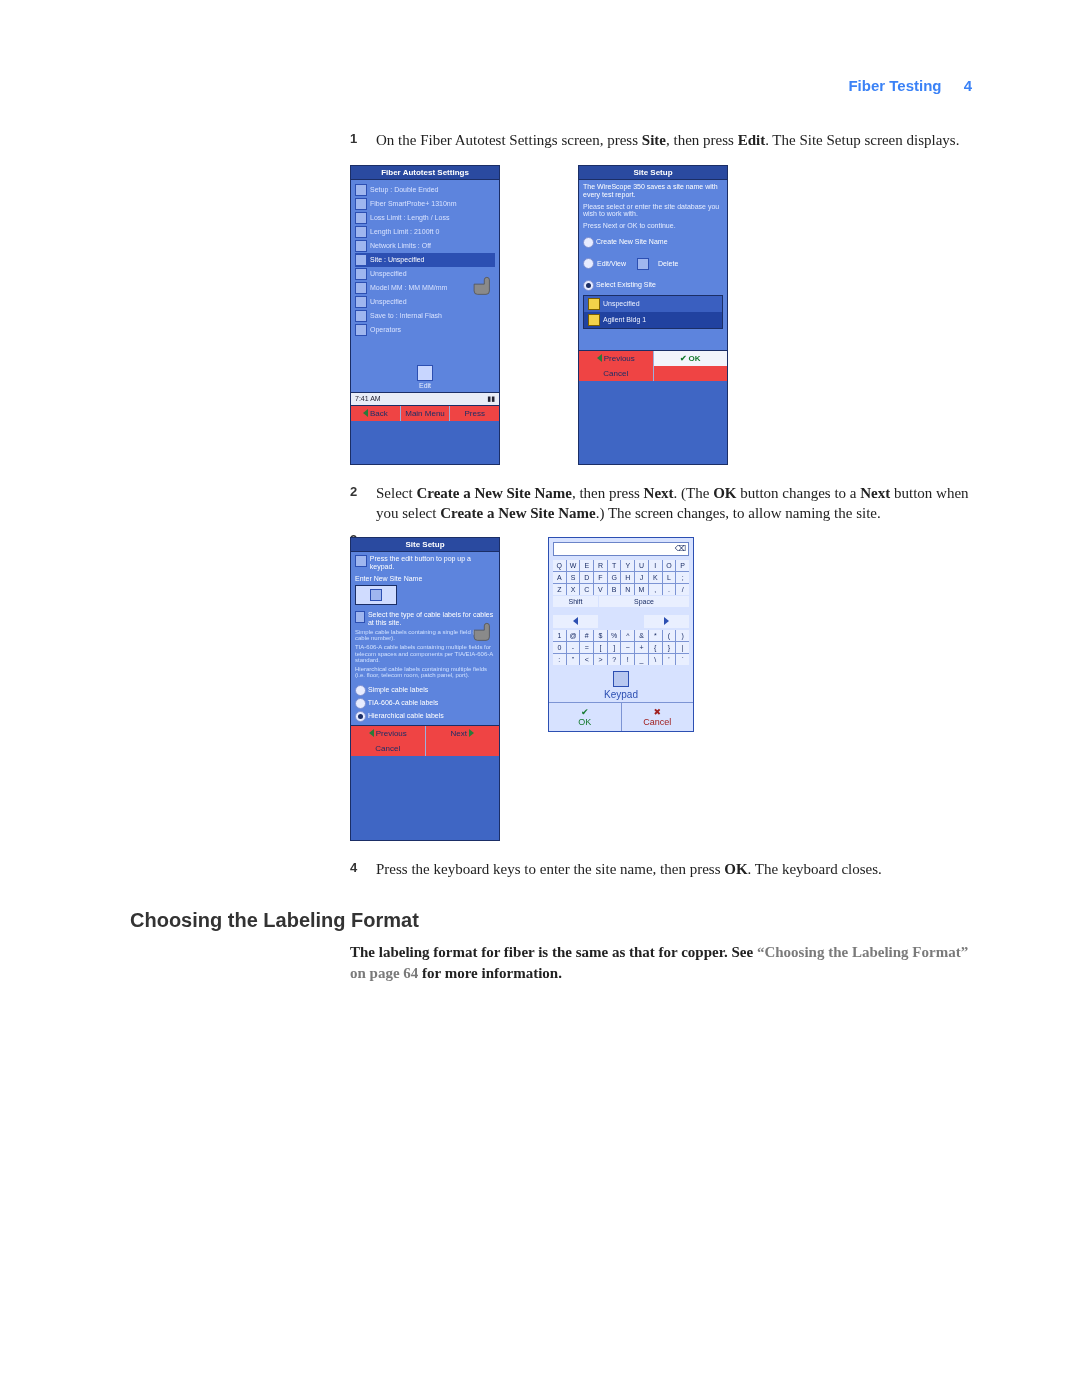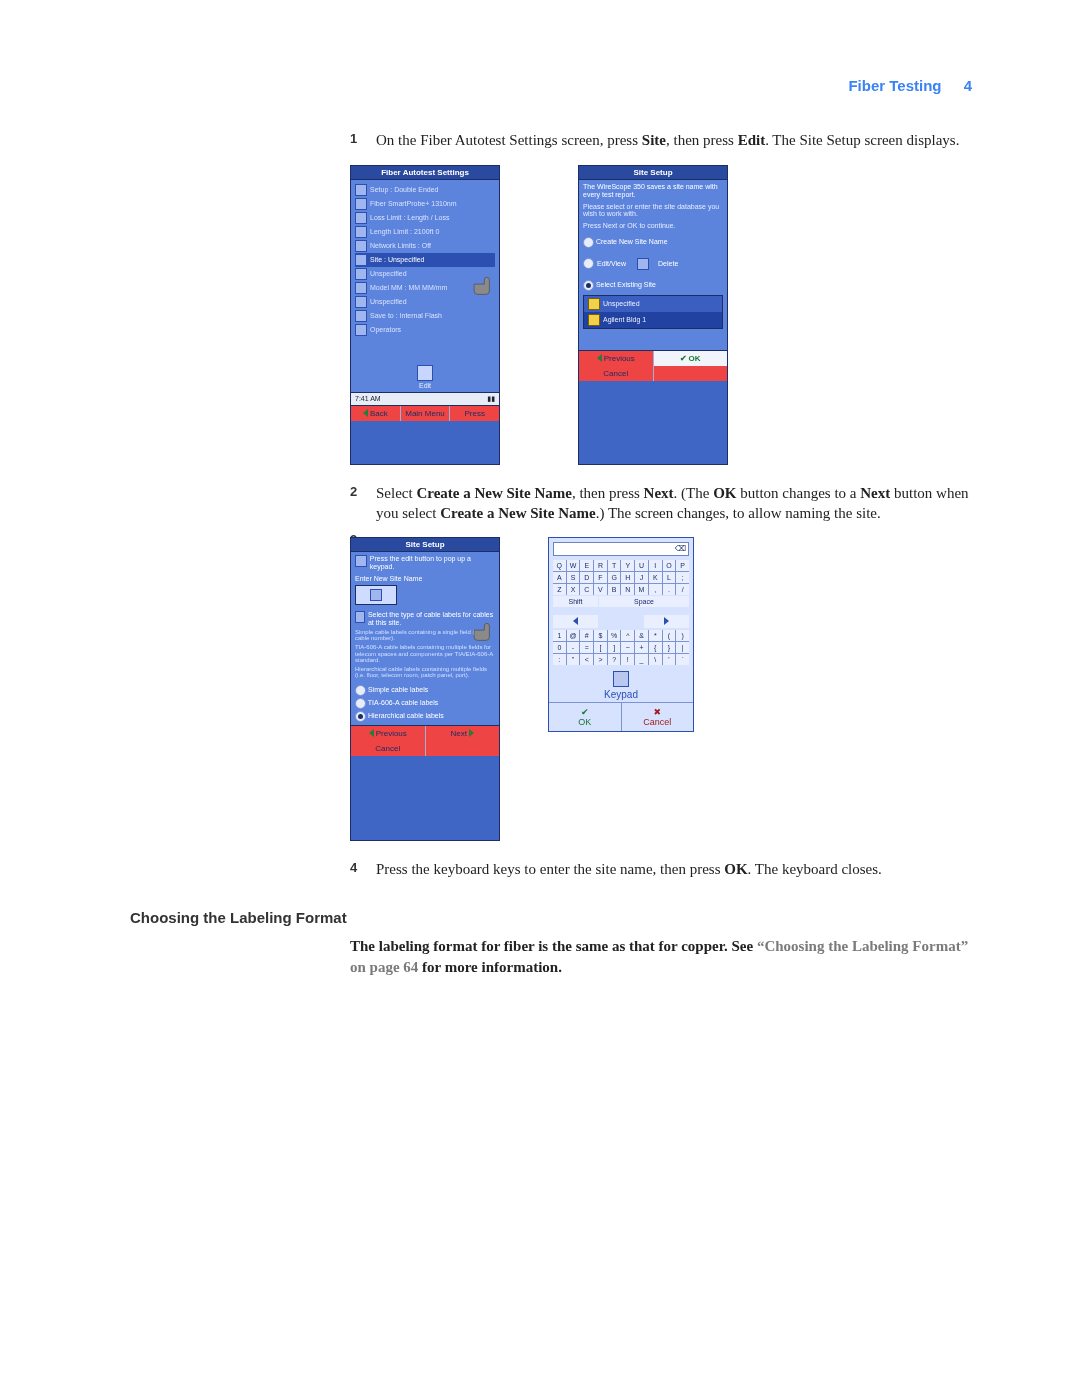--- a/index.html
+++ b/index.html
@@ -135,21 +135,21 @@
     text-align:center; padding:6px 0 2px 0; font-size:10px; color:#2c4fb2;
   }
   .kb-okrow { display:flex; border-top:1px solid #7c94d4;}
   .kb-okrow .c { flex:1; text-align:center; padding:4px 0; font-size:9px;}
   .kb-okrow .ok{ color:#167a2f; border-right:1px solid #7c94d4;}
   .kb-okrow .cx{ color:#a02020;}
 
   h2.section {
     font-family: Arial, Helvetica, sans-serif;
     font-weight:bold;
-    font-size:15px;
+    font-size:20px;
     color:#333;
     margin: 30px 0 10px 0;
   }
   .para { line-height:1.4;font-weight:bold; }
   .para .xref { color:#7a7a7a; }
 
   .footer {
     position:absolute;
     bottom:42px; left:130px; right:108px;
     font-family: Arial, Helvetica, sans-serif;

